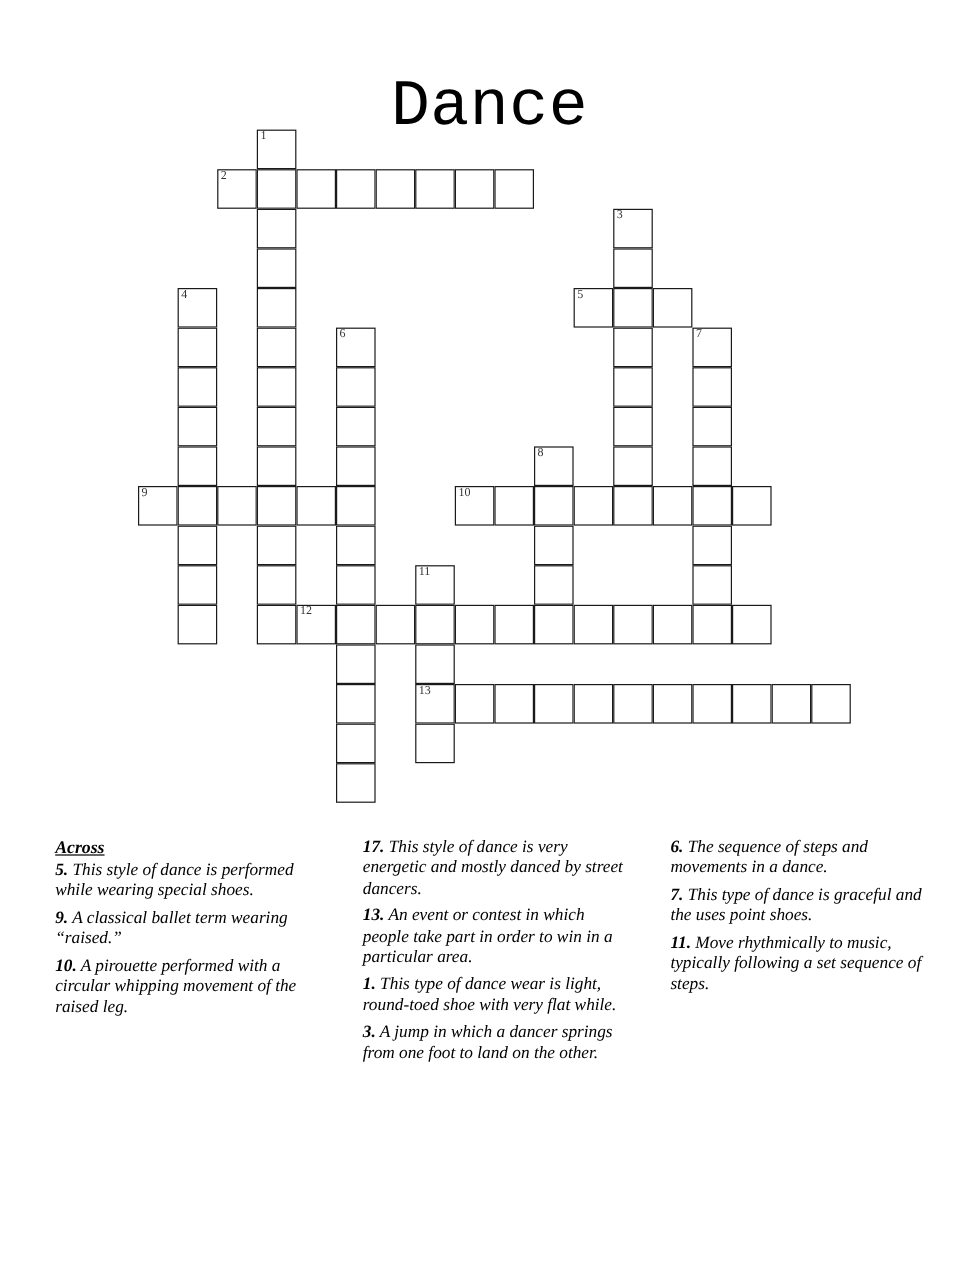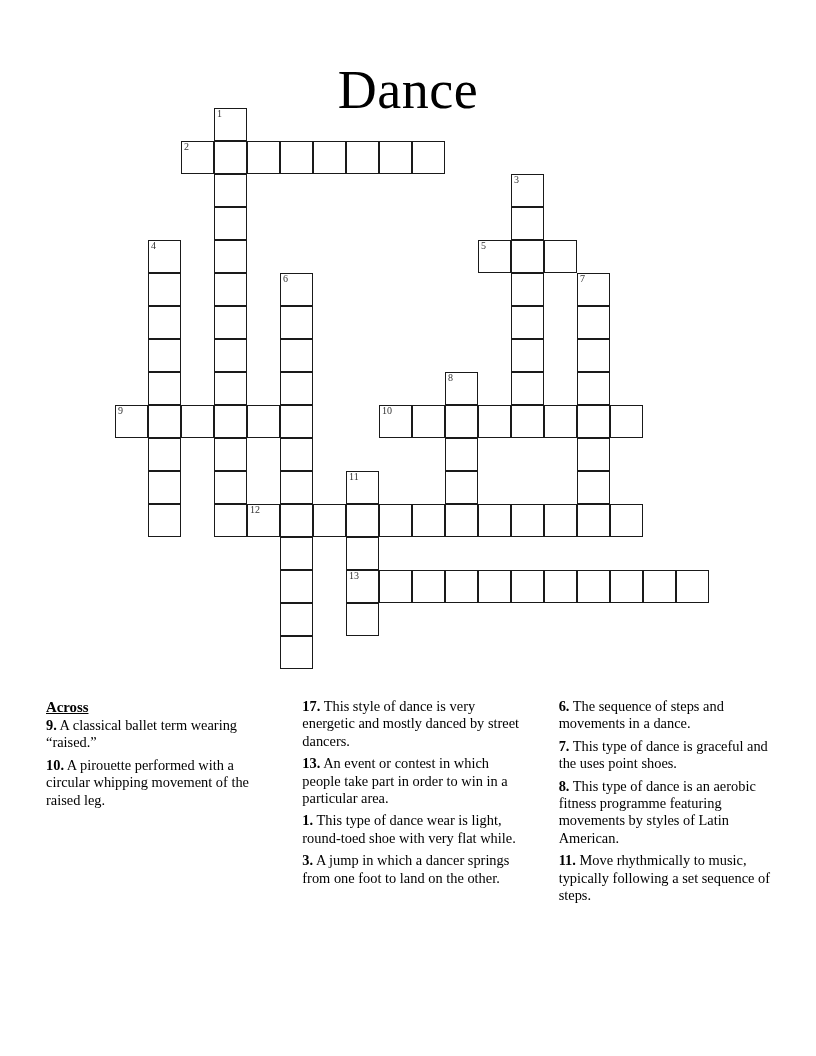--- a/index.html
+++ b/index.html
@@ -25,21 +25,21 @@
   #puzzle-title {
     position: absolute;
     top: 26px;
     left: 0;
     width: 816px;
     text-align: center;
     font-size: 54px;
     font-weight: normal;
     line-height: 1.05;
     letter-spacing: 0.5px;
-    font-family: Liberation Serif, serif;
+    font-family: Liberation Mono, monospace;
   }
 
   
   #crossword-grid {
     position: absolute;
     left: 0;
     top: 0;
     width: 816px;
     height: 690px;
   }
@@ -67,20 +67,21 @@
     position: absolute;
     left: 46px;
     top: 698px;
     width: 738px;
     height: 300px;
     display: flex;
     gap: 31px;
     align-items: flex-start;
     font-size: 14.4px;
     line-height: 17.4px;
+    font-style: italic;
   }
   .clue-col {
     width: 232px;
   }
   .clue-heading {
     font-weight: bold;
     text-decoration: underline;
     margin-bottom: 1px;
     font-size: 14.8px;
     line-height: 18px;
@@ -223,30 +224,30 @@
       <div class="cell" style="left: 643px; top: 570px;"></div>
       <div class="cell" style="left: 676px; top: 570px;"></div>
       <div class="cell" style="left: 280px; top: 603px;"></div>
       <div class="cell" style="left: 346px; top: 603px;"></div>
       <div class="cell" style="left: 280px; top: 636px;"></div>
     </div>
 
   <div id="clues">
       <div class="clue-col">
         <div class="clue-heading">Across</div>
+        <p class="clue"><span class="cnum">5.</span><span class="ctext"> This style of dance is performed while wearing special shoes.</span></p>
         <p class="clue"><span class="cnum">9.</span><span class="ctext"> A classical ballet term wearing “raised.”</span></p>
         <p class="clue"><span class="cnum">10.</span><span class="ctext"> A pirouette performed with a circular whipping movement of the raised leg.</span></p>
       </div>
       <div class="clue-col">
         <p class="clue"><span class="cnum">17.</span><span class="ctext"> This style of dance is very energetic and mostly danced by street dancers.</span></p>
         <p class="clue"><span class="cnum">13.</span><span class="ctext"> An event or contest in which people take part in order to win in a particular area.</span></p>
         <p class="clue"><span class="cnum">1.</span><span class="ctext"> This type of dance wear is light, round-toed shoe with very flat while.</span></p>
         <p class="clue"><span class="cnum">3.</span><span class="ctext"> A jump in which a dancer springs from one foot to land on the other.</span></p>
       </div>
       <div class="clue-col">
         <p class="clue"><span class="cnum">6.</span><span class="ctext"> The sequence of steps and movements in a dance.</span></p>
         <p class="clue"><span class="cnum">7.</span><span class="ctext"> This type of dance is graceful and the uses point shoes.</span></p>
-        <p class="clue"><span class="cnum">8.</span><span class="ctext"> This type of dance is an aerobic fitness programme featuring movements by styles of Latin American.</span></p>
         <p class="clue"><span class="cnum">11.</span><span class="ctext"> Move rhythmically to music, typically following a set sequence of steps.</span></p>
       </div>
     </div>
 
 </div>
 
 </body></html>

